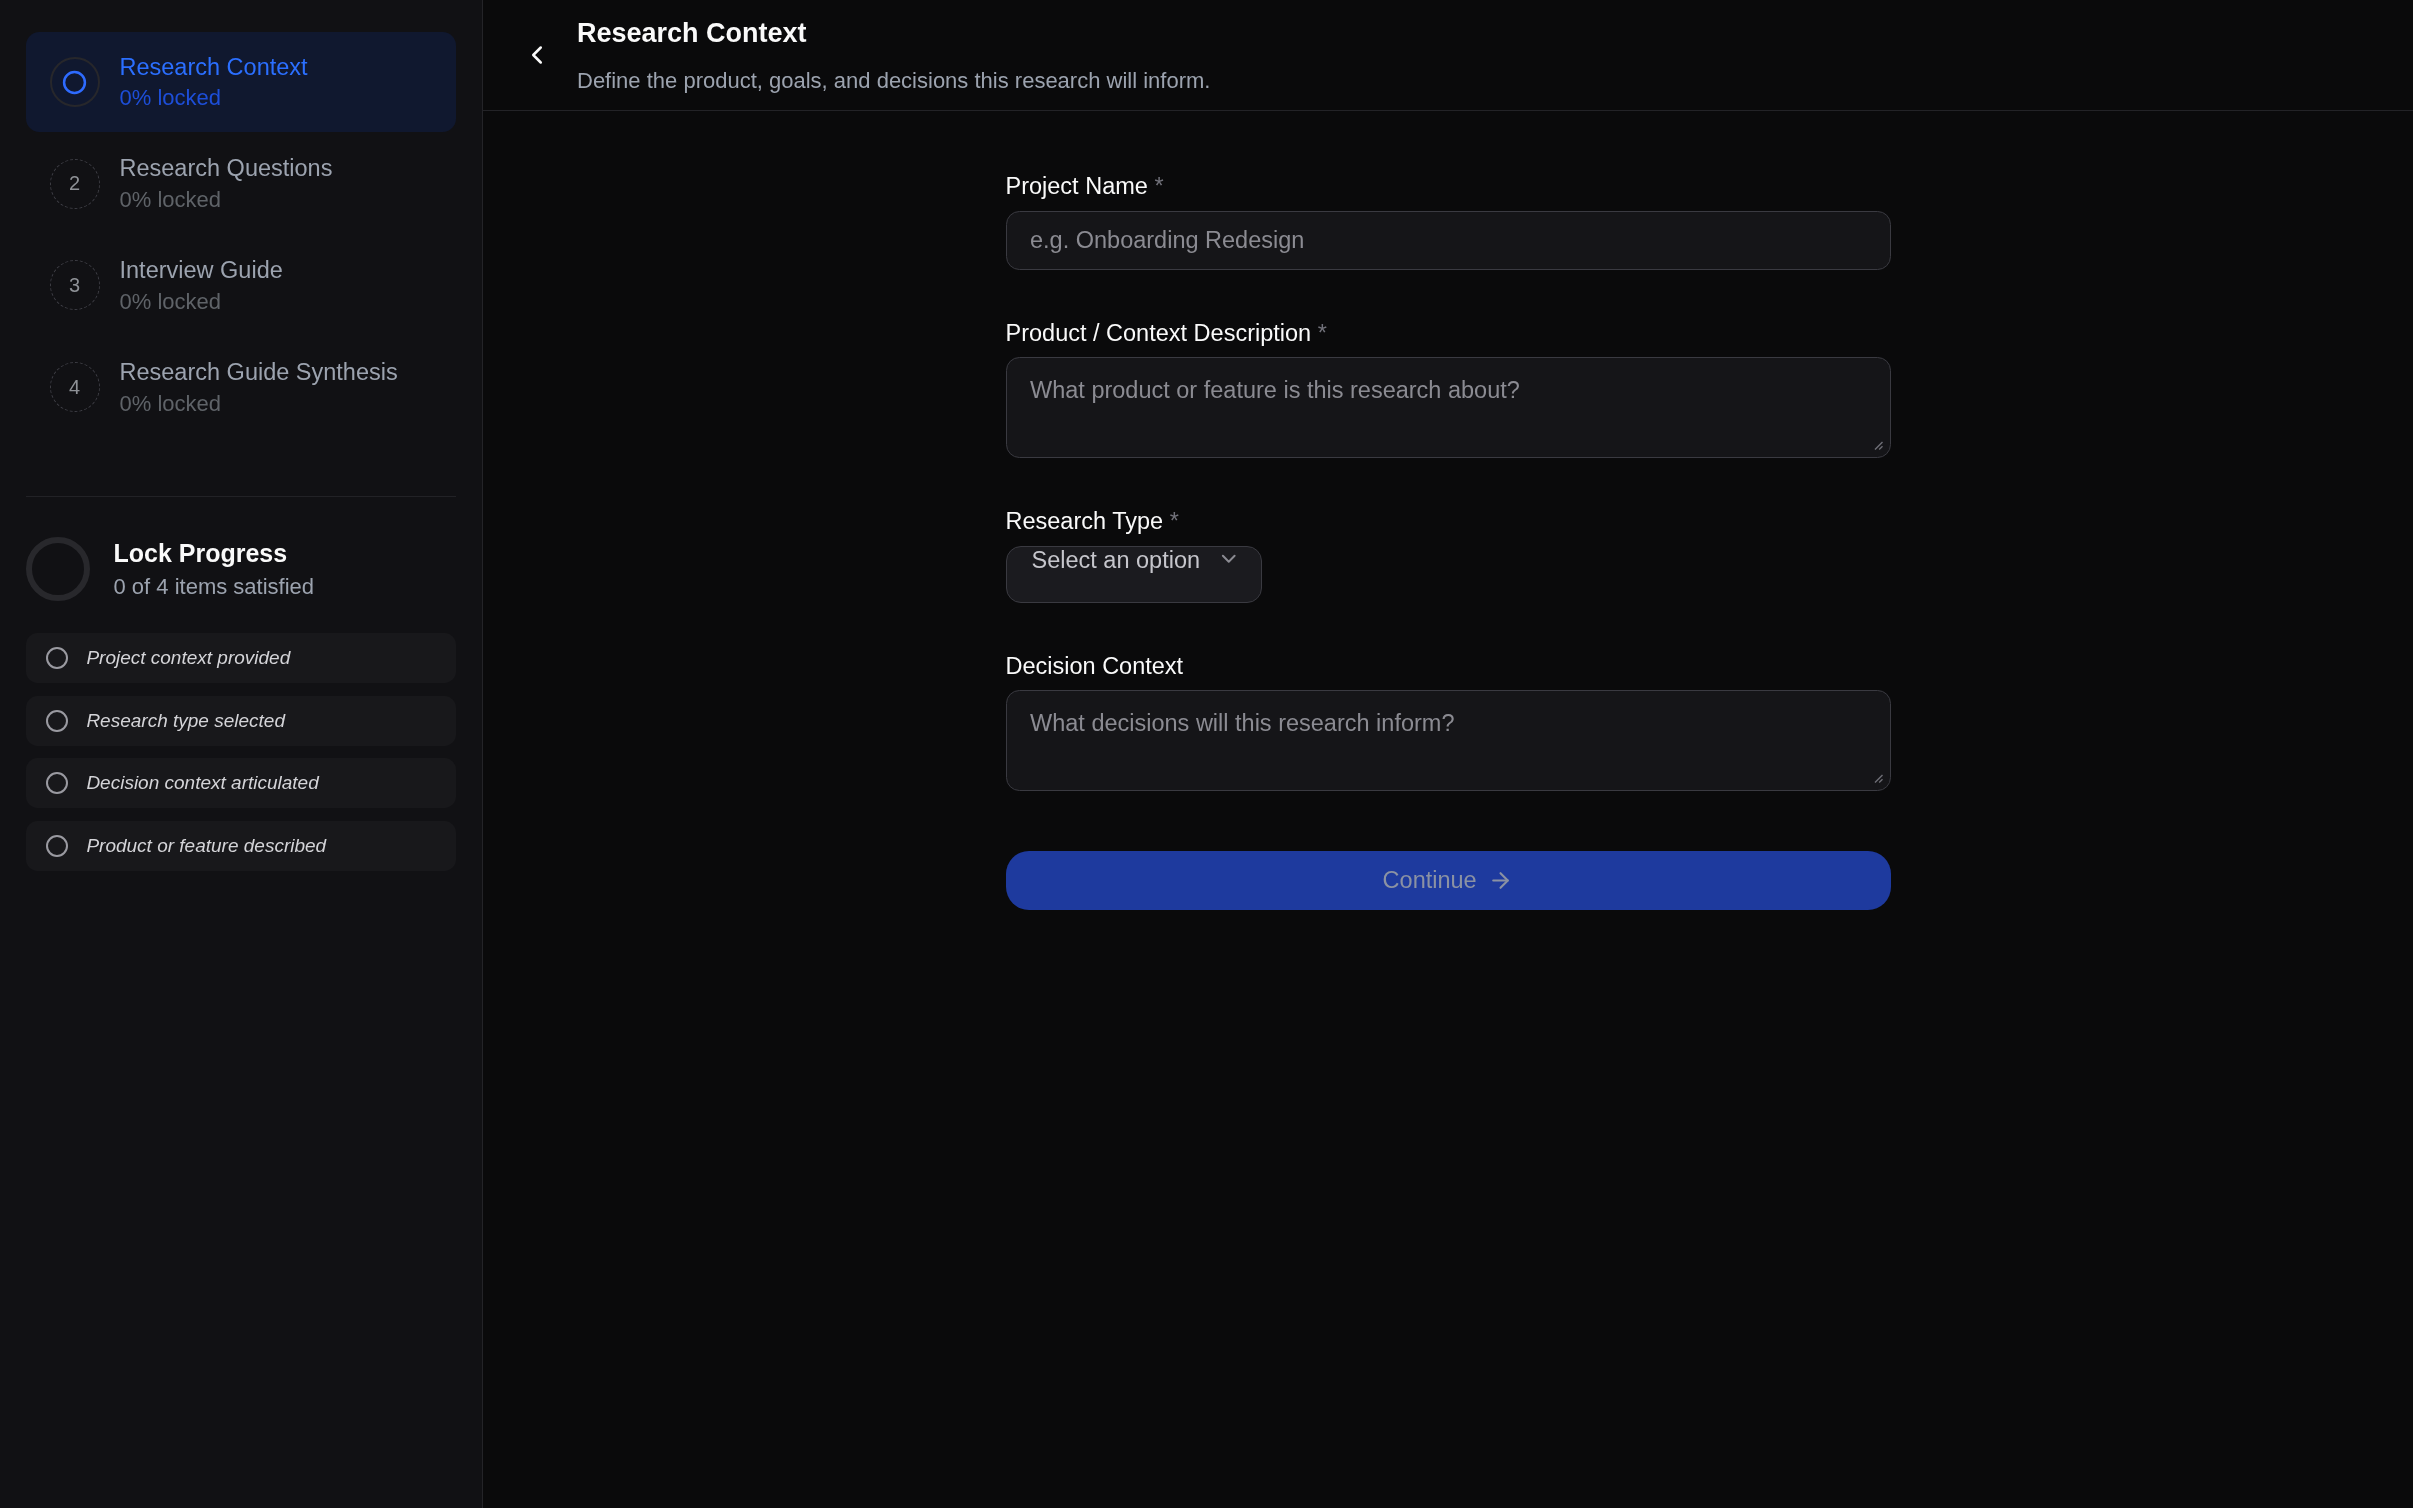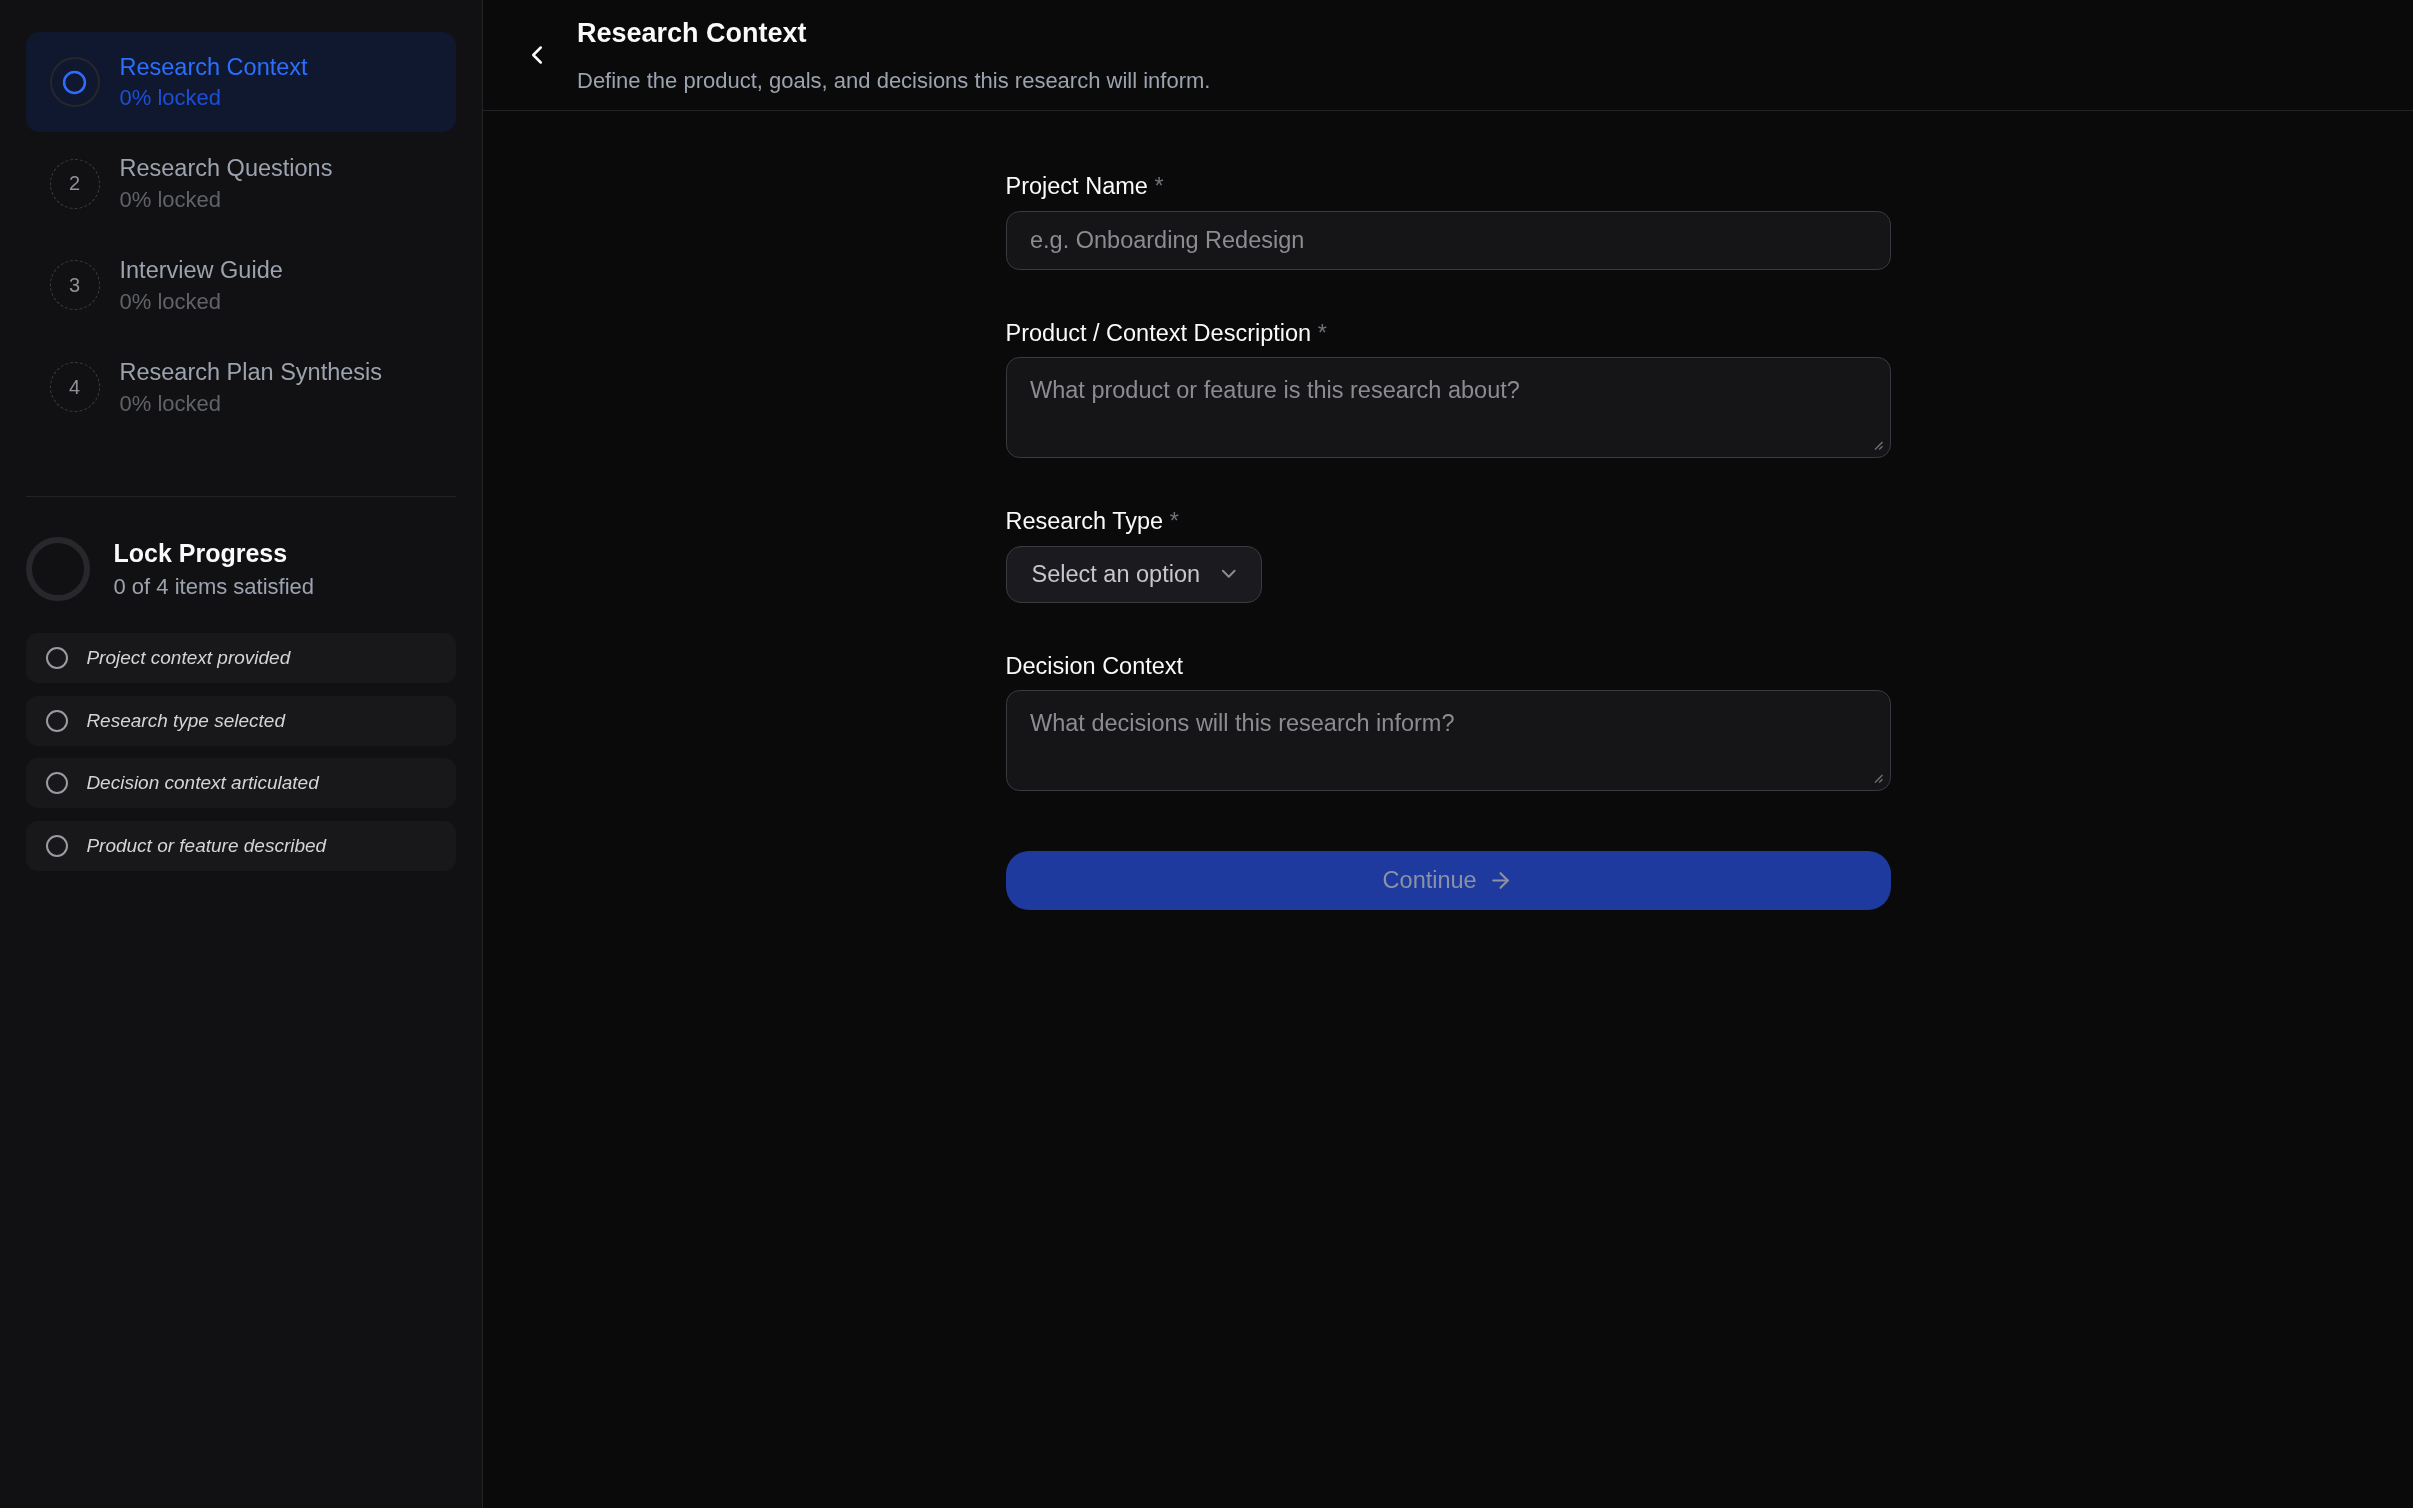--- a/index.html
+++ b/index.html
@@ -51,21 +51,21 @@
   .text-input, .text-area, .select-btn {
     width: 100%; background: #151518; border: 1.7px solid #3a3a41; border-radius: 13.4px;
     color: #e4e4e7; font-size: 23.5px; font-family: "Liberation Sans", sans-serif; outline: none;
   }
   .text-input { height: 59px; padding: 0 23.5px; }
   .text-input::placeholder, .text-area::placeholder { color: #8b8b92; opacity: 1; }
   .ta-wrap { position: relative; }
   .text-area { height: 101px; padding: 17px 23.5px; resize: none; display: block; line-height: 30px; }
   .resize-handle { position: absolute; right: 5.9px; bottom: 5.9px; pointer-events: none; line-height: 0; }
 
-  .select-btn { width: 256px; height: 57px; border-radius: 15px; background: #1b1b1f; display: flex; align-items: center; justify-content: space-between; padding: 0 20px 0 25px; cursor: pointer; }
+  .select-btn { width: 256px; height: 57px; border-radius: 15px; background: #1b1b1f; display: flex; justify-content: space-between; padding: 0 20px 0 25px; cursor: pointer; }
   .select-value { color: #c6c6cc; }
 
   .continue-btn {
     margin-top: 60px; width: 100%; height: 59px; border: none; border-radius: 23px;
     background: #1e3a9e; color: #8b92a3; font-size: 23.5px; font-weight: 500;
     font-family: "Liberation Sans", sans-serif;
     display: flex; align-items: center; justify-content: center; gap: 11.7px; cursor: pointer;
   }
 </style>
 </head>
@@ -100,21 +100,21 @@
         <span class="step-icon num">3</span>
         <div>
           <div class="step-title">Interview Guide</div>
           <div class="step-sub">0% locked</div>
         </div>
       </div>
 
       <div class="step">
         <span class="step-icon num">4</span>
         <div>
-          <div class="step-title">Research Plan Synthesis</div>
+          <div class="step-title">Research Guide Synthesis</div>
           <div class="step-sub">0% locked</div>
         </div>
       </div>
 
     </nav>
 
     <hr class="sidebar-divider">
 
     <div class="lock-progress">
       <span class="lp-ring"></span>

